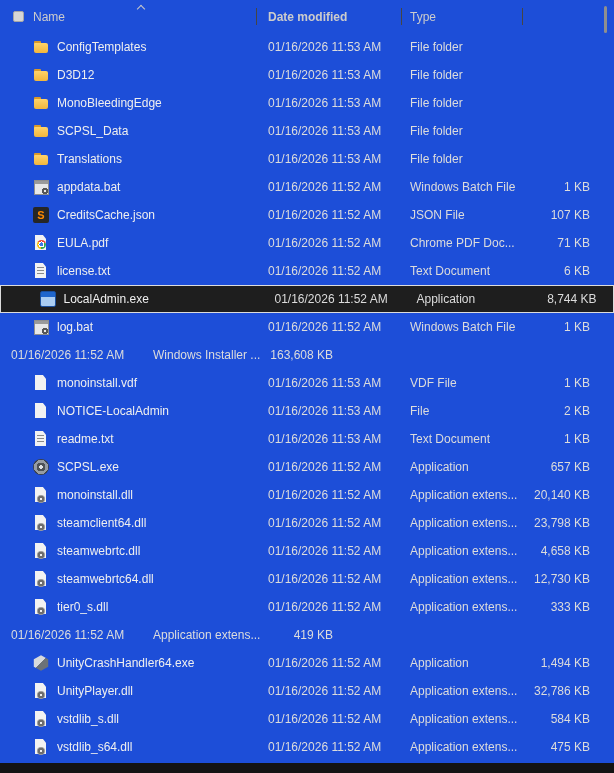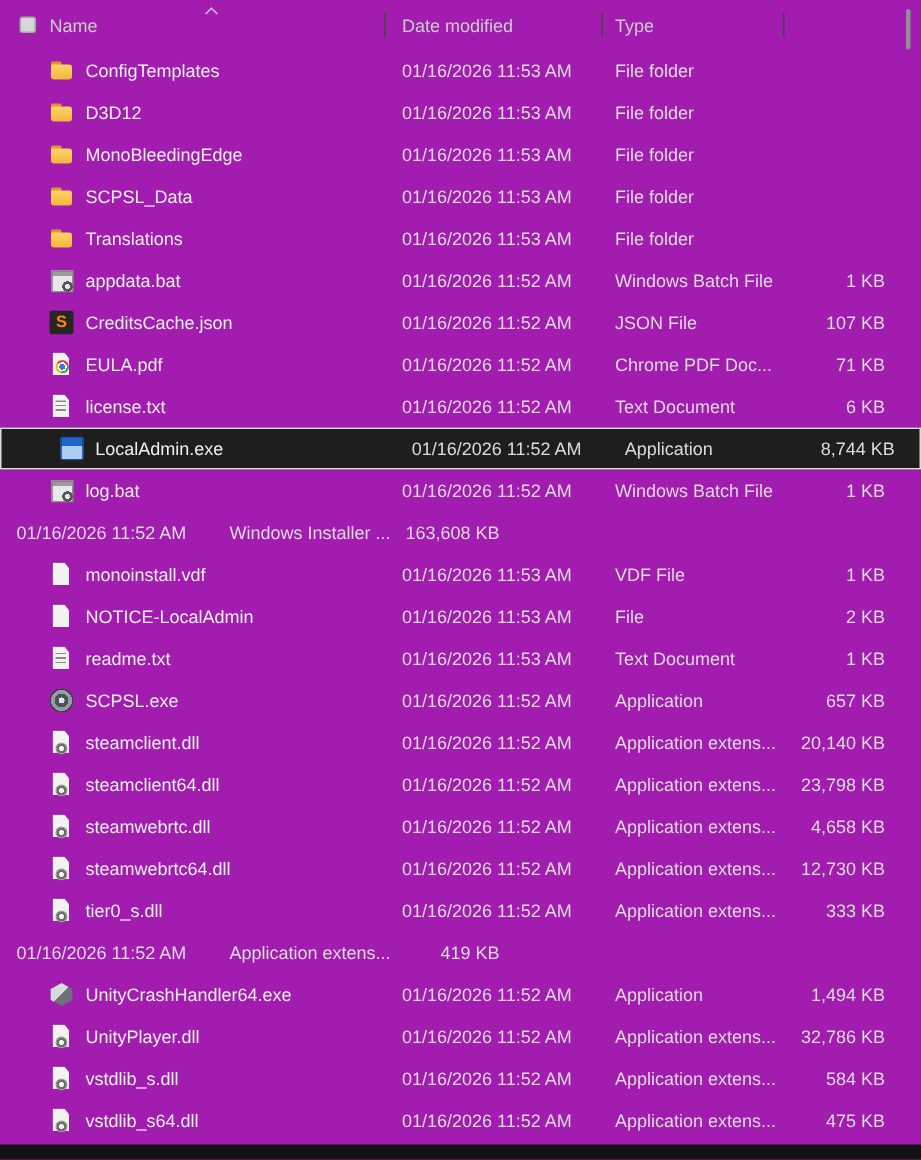--- a/index.html
+++ b/index.html
@@ -1,34 +1,34 @@
 <!DOCTYPE html>
 <html><head>
 <meta charset="utf-8">
 <style>
   * { margin:0; padding:0; box-sizing:border-box; }
   html,body { background:#191919; }
   body { font-family:"Liberation Sans", sans-serif; }
   #explorer {
     position:relative; width:614px; height:773px;
-    background:#a21caf; color:#e6e6e6; overflow:hidden;
+    background:#1d4ed8; color:#e6e6e6; overflow:hidden;
     font-size:12px;
   }
 
   
   .list-header {
     position:relative; display:flex; height:33px; align-items:center;
     color:#cccccc;
   }
   .hcell { position:relative; height:100%; display:flex; align-items:center; cursor:default; }
   .hcell::after {
     content:""; position:absolute; right:0; top:8px; width:1px; height:17px; background:#454545;
   }
   .hcell-name { flex:0 0 257px; padding-left:13px; }
-  .hcell-date { flex:0 0 145px; padding-left:11px; }
+  .hcell-date { flex:0 0 145px; padding-left:11px;font-weight:bold; }
   .hcell-type { flex:0 0 121px; padding-left:8px; }
   .hcell-size { flex:0 0 78px;  padding-left:8px; }
   .select-all {
     width:11px; height:11px; border:1px solid #a6a6a6; border-radius:2px;
     background:#d6d6d6; margin-right:9px; flex:none;
   }
   .sort-chevron {
     position:absolute; left:138px; top:6px; width:6px; height:6px;
     border-top:1.5px solid #c9c9c9; border-right:1.5px solid #c9c9c9;
     transform:rotate(-45deg);
@@ -245,21 +245,21 @@
       <span class="icon icon-scp"></span>
       <span>SCPSL.exe</span>
     </div>
     <div class="cell cell-date">01/16/2026 11:52 AM</div>
     <div class="cell cell-type">Application</div>
     <div class="cell cell-size">657 KB</div>
   </div>
       <div class="row">
     <div class="cell cell-name">
       <span class="icon icon-dll"></span>
-      <span>steamclient.dll</span>
+      <span>monoinstall.dll</span>
     </div>
     <div class="cell cell-date">01/16/2026 11:52 AM</div>
     <div class="cell cell-type">Application extens...</div>
     <div class="cell cell-size">20,140 KB</div>
   </div>
       <div class="row">
     <div class="cell cell-name">
       <span class="icon icon-dll"></span>
       <span>steamclient64.dll</span>
     </div>

